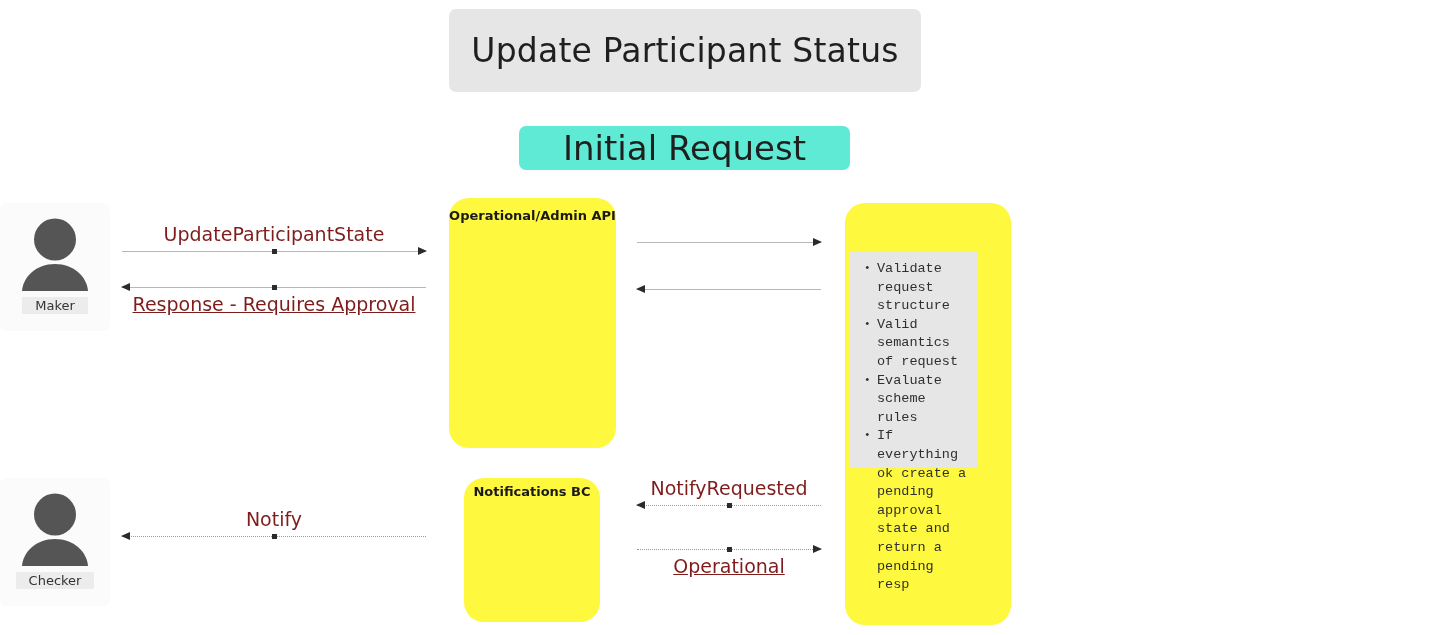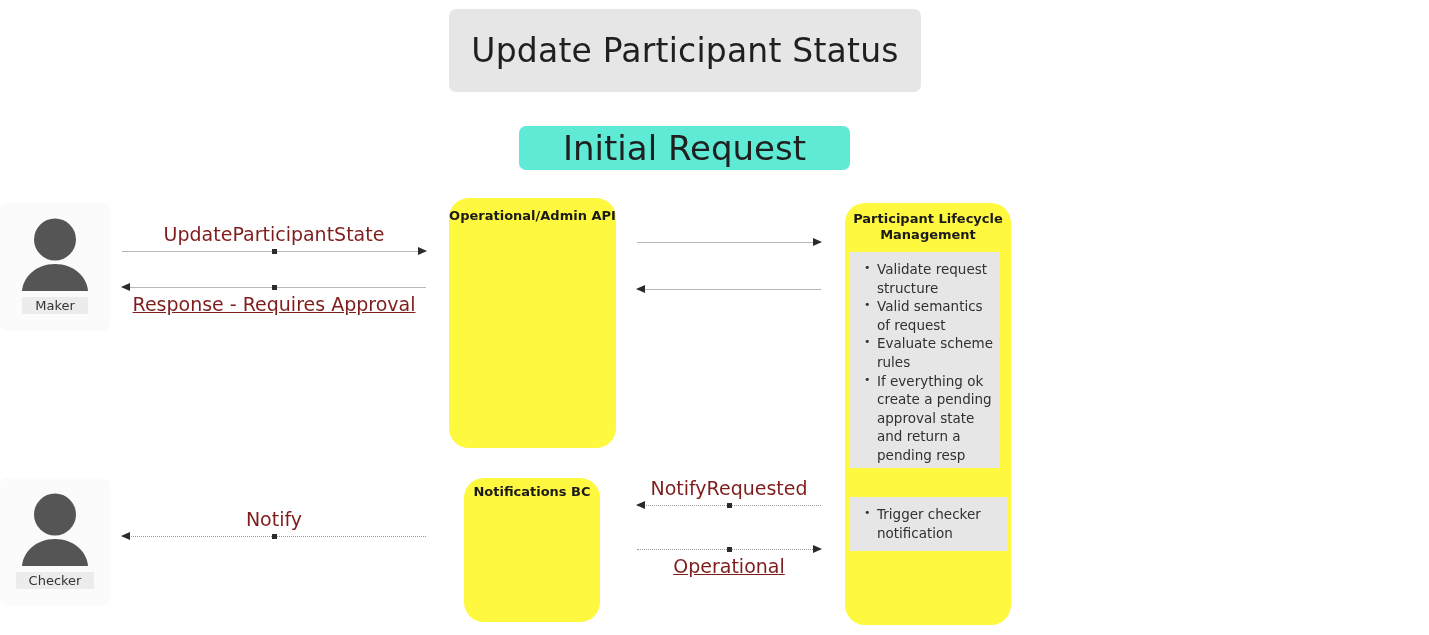--- a/index.html
+++ b/index.html
@@ -83,21 +83,21 @@
   #box-plm { left: 845px; top: 203px; width: 166px; height: 422px; }
   #box-plm .ybox-title { top: 8px; }
 
   
   .note-panel {
     position: absolute;
     background: #e6e6e6;
     box-sizing: border-box;
     padding: 8px 4px 8px 2px;
   }
-  #note-validate { left: 4px; top: 49px; width: 150px; height: 216px; }
+  #note-validate { left: 4px; top: 49px; width: 128px; height: 216px; font-family: Liberation Mono, monospace; }
   #note-trigger  { left: 4px; top: 294px; width: 158px; height: 54px; }
   .note-list {
     margin: 0;
     padding-left: 26px;
     list-style: none;
   }
   .note-list li {
     position: relative;
     font-size: 13.5px;
     line-height: 18.6px;
@@ -186,36 +186,30 @@
 
 <div class="abs ybox" id="box-api">
   <div class="ybox-title">Operational/Admin API</div>
 </div>
 
 <div class="abs ybox" id="box-notif">
   <div class="ybox-title">Notifications BC</div>
 </div>
 
 <div class="abs ybox" id="box-plm">
-  <div class="ybox-title">Participant Lifecycle Management</div>
 
   <div class="note-panel" id="note-validate">
     <ul class="note-list">
       <li>Validate request structure</li>
       <li>Valid semantics of request</li>
       <li>Evaluate scheme rules</li>
       <li>If everything ok create a pending approval state and return a pending resp</li>
     </ul>
   </div>
 
-  <div class="note-panel" id="note-trigger">
-    <ul class="note-list">
-      <li>Trigger checker notification</li>
-    </ul>
-  </div>
 </div>
 
 <div class="conn right" id="conn-update">
   <div class="line"></div>
   <div class="mid-dot"></div>
   <div class="head"></div>
   <div class="conn-label above">UpdateParticipantState</div>
 </div>
 
 <div class="conn left" id="conn-response">

